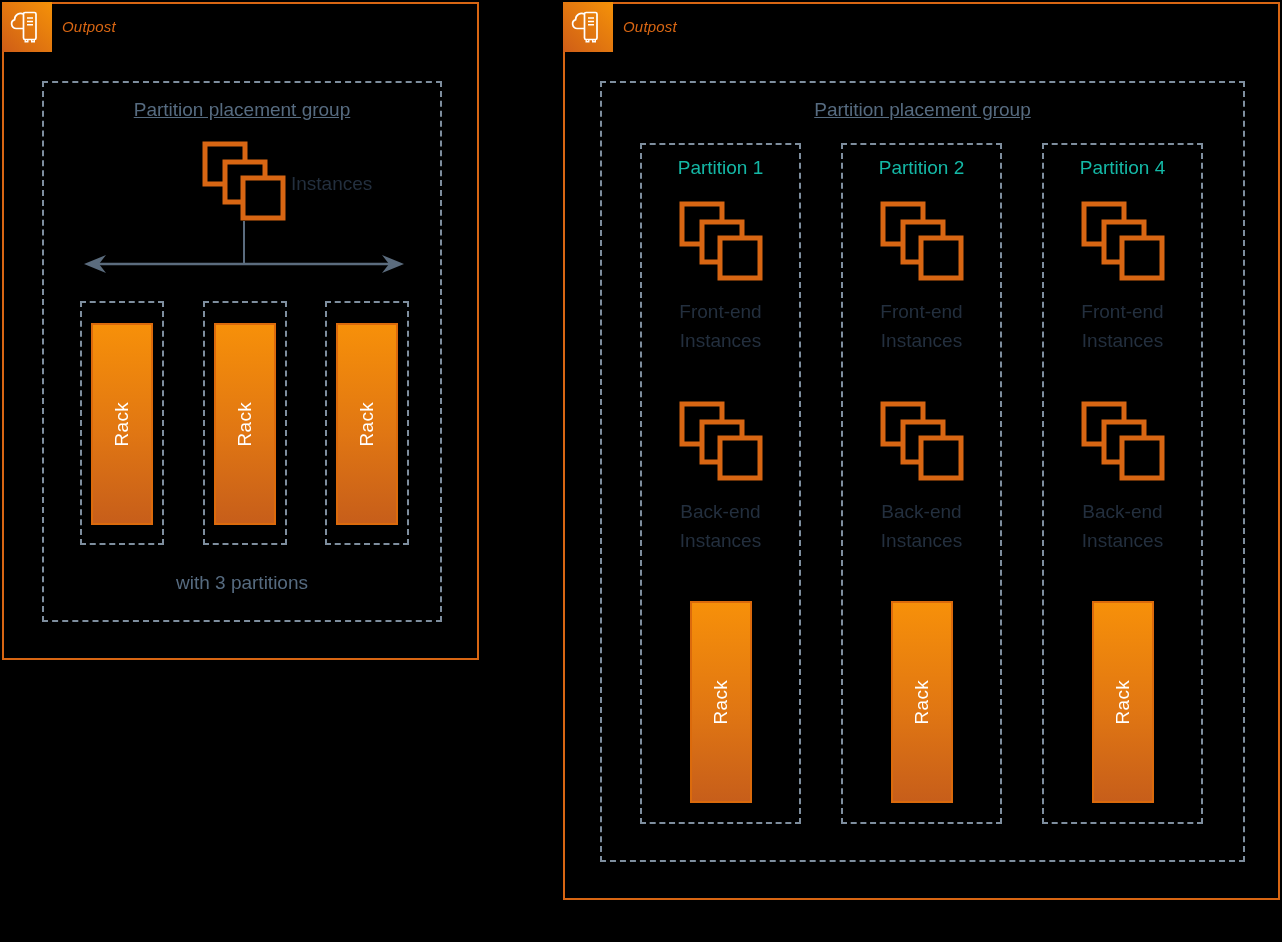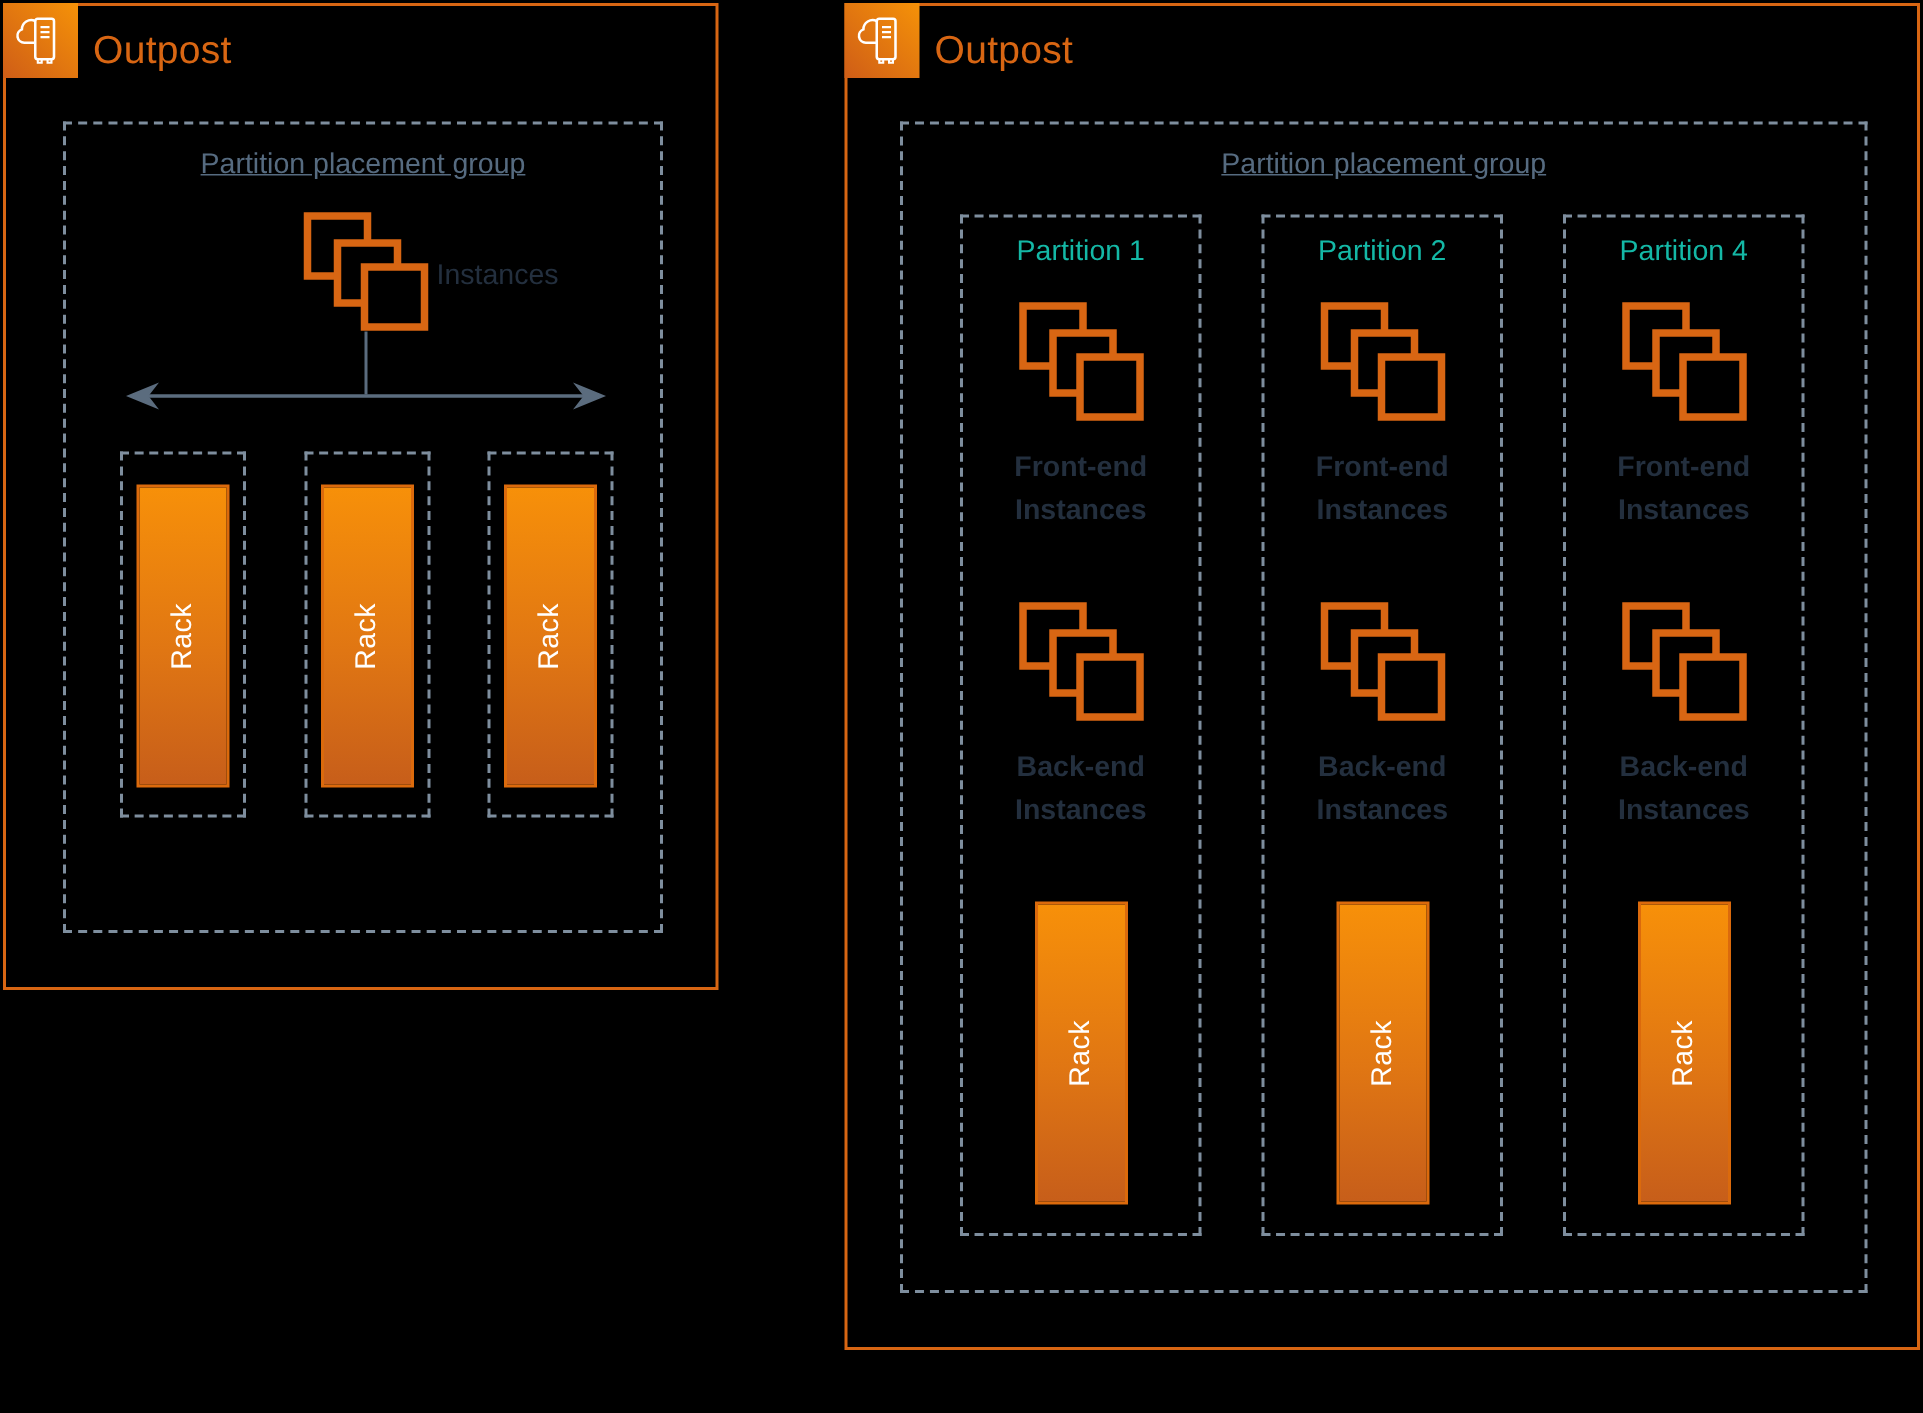--- a/index.html
+++ b/index.html
@@ -21,21 +21,21 @@
   .outpost-left  { left: 2px;   top: 2px; width: 477px; height: 658px; }
   .outpost-right { left: 563px; top: 2px; width: 717px; height: 898px; }
   .outpost-icon {
     position: absolute; left: -2px; top: -2px;
     width: 50px; height: 50px;
     background: linear-gradient(45deg, #CF5D17 0%, #F59208 100%);
   }
   .outpost-icon svg { display: block; margin: 5px auto 0; }
   .outpost-label {
     position: absolute; left: 58px; top: 14px;
-    color: #D86613; font-size: 26px; letter-spacing: .2px;
+    color: #D86613; font-size: 15px; letter-spacing: .2px; font-style: italic;
   }
   
   .pg-box {
     position: absolute;
     box-sizing: border-box;
     border: 2px dashed #7E8E9E;
   }
   .pg-left  { left: 38px; top: 77px; width: 400px; height: 541px; }
   .pg-right { left: 35px; top: 77px; width: 645px; height: 781px; }
   .pg-title {
@@ -91,21 +91,21 @@
     box-sizing: border-box;
     width: 161px; height: 681px;
     border: 2px dashed #7E8E9E;
     display: flex; flex-direction: column; align-items: center;
   }
   .partition-title { margin-top: 12px; color: #14b8a6; font-size: 19px; }
   .partition .instances-cluster.first  { margin-top: 22px; }
   .partition .instances-cluster.second { margin-top: 46px; }
   .tier-label {
     margin-top: 16px; text-align: center;
-    color: #232F3E; font-size: 19px; line-height: 29px; font-weight: bold;
+    color: #232F3E; font-size: 19px; line-height: 29px;
   }
   .tier-label span { display: block; }
   .partition .rack { margin-top: 46px; }
 </style>
 </head>
 <body>
 
 <div id="canvas">
 
   <section class="outpost outpost-left">
@@ -148,20 +148,21 @@
         <div class="rack">
           <span class="rack-label">Rack</span>
         </div>
       </div>
       <div class="rack-slot rack-slot-3">
         <div class="rack">
           <span class="rack-label">Rack</span>
         </div>
       </div>
 
+      <div class="pg-caption">with 3 partitions</div>
     </div>
   </section>
 
   <section class="outpost outpost-right">
     <div class="outpost-icon">
       <svg width="40" height="40" viewBox="0 0 40 40" fill="none">
         <path d="M16.5 21.5 H9.2 A4.6 4.6 0 0 1 7.6 12.6 A6.2 6.2 0 0 1 16.5 7.0" stroke="#fff" stroke-width="1.7"></path>
         <rect x="16.5" y="5.5" width="12.5" height="27" rx="1.6" stroke="#fff" stroke-width="1.7"></rect>
         <path d="M20 11 h6 M20 14.4 h6 M20 17.8 h6" stroke="#fff" stroke-width="1.5"></path>
         <path d="M18.2 32.5 v2.3 h2.6 v-2.3 M24.7 32.5 v2.3 h2.6 v-2.3" stroke="#fff" stroke-width="1.4"></path>

